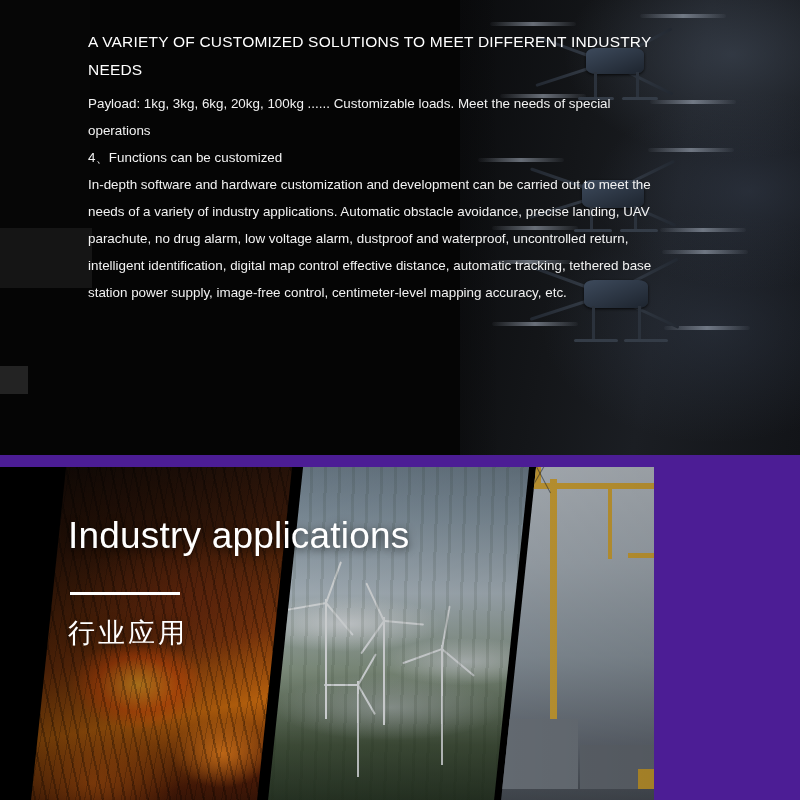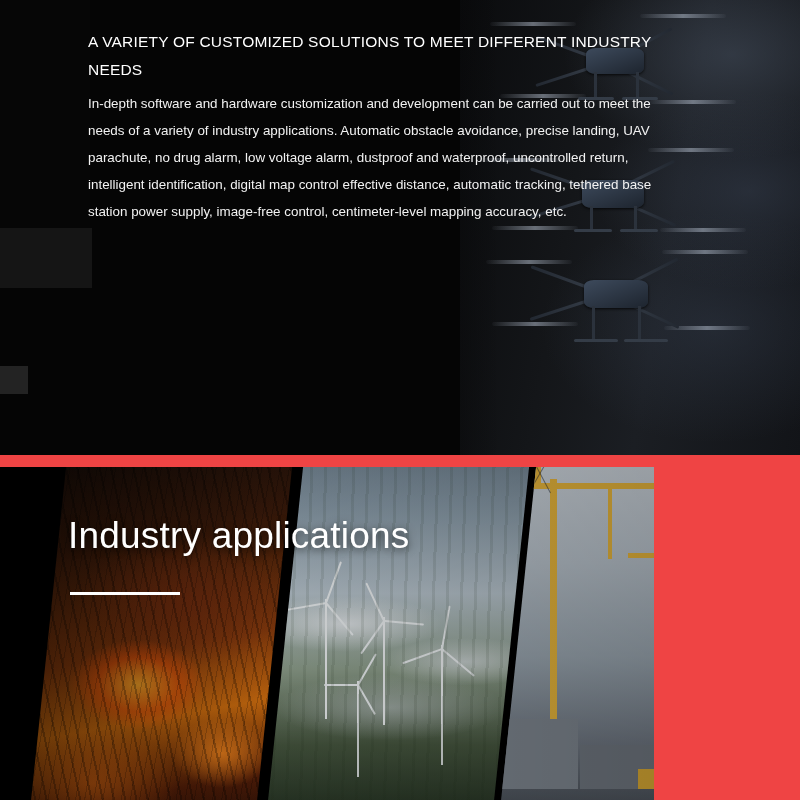--- a/index.html
+++ b/index.html
@@ -10,21 +10,21 @@
   body {
     width: 800px;
     height: 800px;
     overflow: hidden;
     font-family: "Liberation Sans", sans-serif;
   }
   #page {
     position: relative;
     width: 800px;
     height: 800px;
-    background: #ef4444;
+    background: #4c1d95;
     overflow: hidden;
   }
 
   
   .top-section {
     position: absolute;
     left: 0;
     top: 0;
     width: 800px;
     height: 455px;
@@ -303,20 +303,22 @@
         <div class="leg" style="left:152px; top:66px; height:34px;"></div>
         <div class="foot" style="left:88px; top:99px; width:44px;"></div>
         <div class="foot" style="left:138px; top:99px; width:44px;"></div>
       </div>
     </div>
 
     <div class="photo-fade-left"></div>
 
     <div class="text-block">
       <p class="headline">A VARIETY OF CUSTOMIZED SOLUTIONS TO MEET DIFFERENT INDUSTRY NEEDS</p>
+      <p class="para">Payload: 1kg, 3kg, 6kg, 20kg, 100kg ...... Customizable loads. Meet the needs of special operations</p>
+      <p class="para">4、Functions can be customized</p>
       <p class="para">In-depth software and hardware customization and development can be carried out to meet the needs of a variety of industry applications. Automatic obstacle avoidance, precise landing, UAV parachute, no drug alarm, low voltage alarm, dustproof and waterproof, uncontrolled return, intelligent identification, digital map control effective distance, automatic tracking, tethered base station power supply, image-free control, centimeter-level mapping accuracy, etc.</p>
     </div>
   </div>
 
   <div class="bottom-section">
     <div class="panels">
 
       <div class="panel panel1">
         <div class="inner">
           <div class="img-fire"></div>
@@ -375,16 +377,17 @@
         </div>
       </div>
 
     </div>
 
     <div class="overlay-dark"></div>
 
     <div class="caption">
       <div class="title-en">Industry applications</div>
       <div class="rule"></div>
+      <div class="title-cn">行业应用</div>
     </div>
   </div>
 
 </div>
 
 </body></html>

